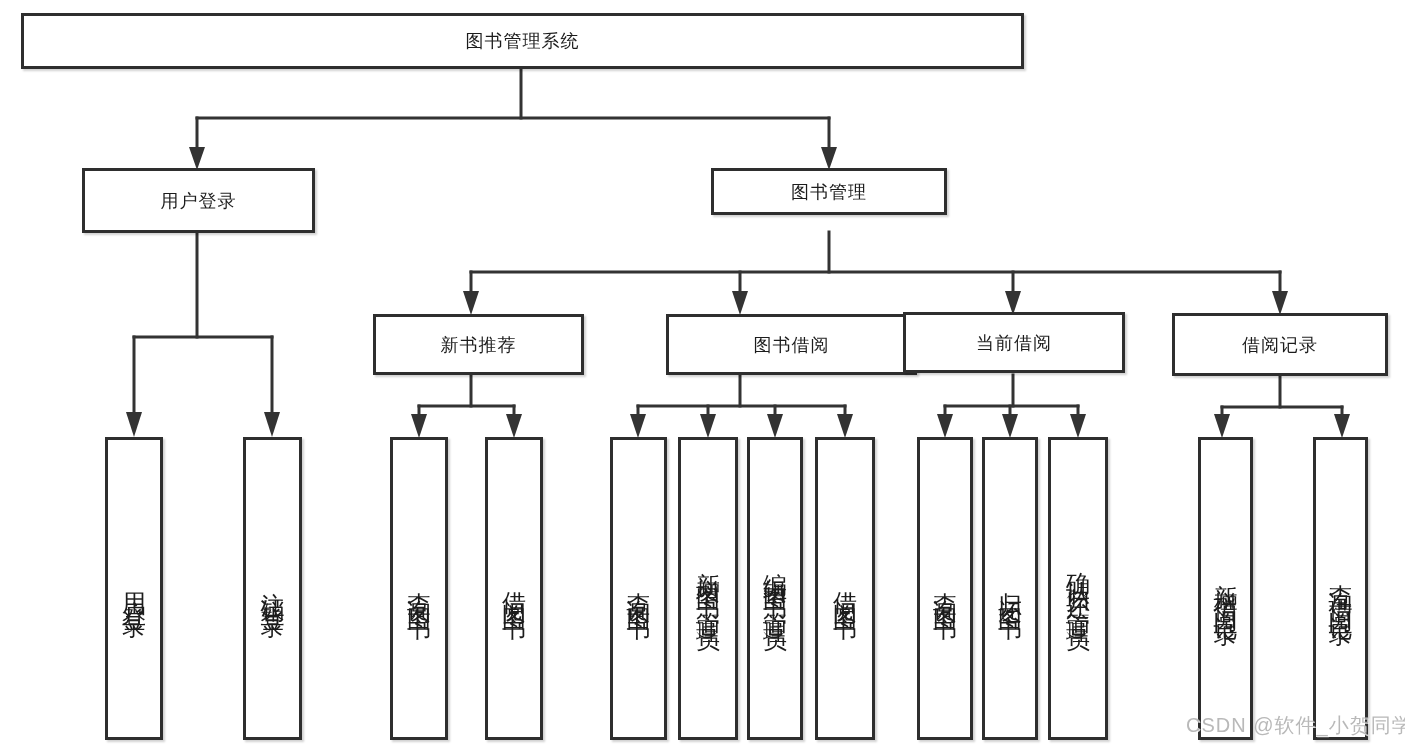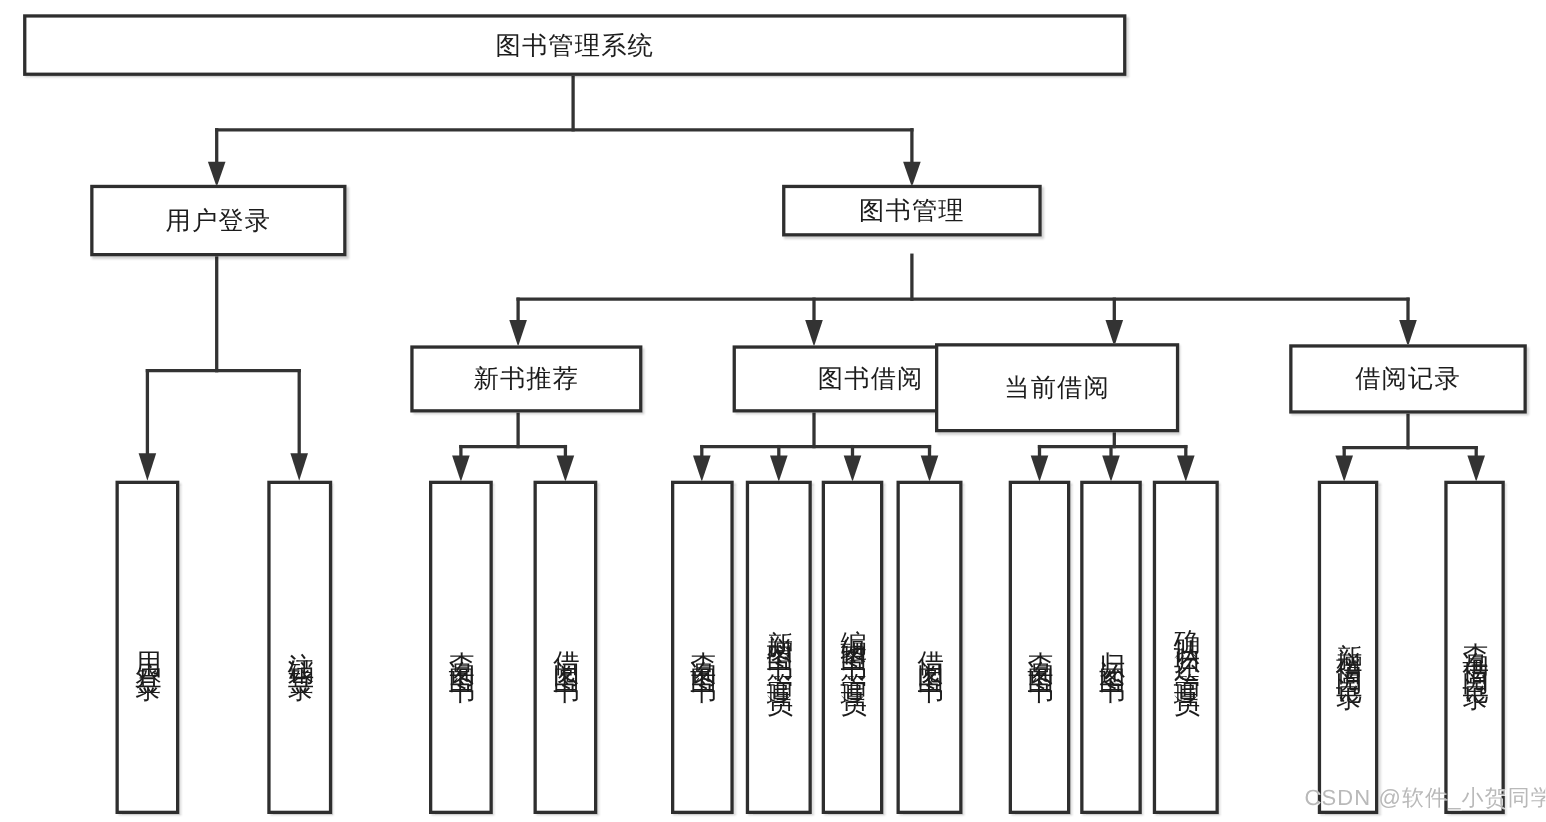--- a/index.html
+++ b/index.html
@@ -8,21 +8,21 @@
     font-family:"Liberation Sans","DejaVu Sans",sans-serif;color:#1c1c1c;overflow:hidden;
   }
   .wires{position:absolute;left:0;top:0;width:1405px;height:747px;}
   .wires line{stroke:#333333;stroke-width:3;stroke-linecap:square;}
   .wires polygon{fill:#333333;}
   .box{
     position:absolute;box-sizing:border-box;background:#ffffff;
     border:3px solid #2e2e2e;box-shadow:2px 2px 2px rgba(0,0,0,0.18);
     display:flex;align-items:center;justify-content:center;
   }
-  .hlabel{font-size:23px;letter-spacing:1px;white-space:nowrap;}
+  .hlabel{font-size:18px;letter-spacing:1px;white-space:nowrap;}
   .vbox{top:437px;height:303px;}
   .vlabel{
     writing-mode:vertical-rl;text-orientation:mixed;
     font-size:24px;letter-spacing:8px;line-height:1;white-space:nowrap;
   }
   .watermark{
     position:absolute;left:1186px;top:712px;z-index:3;
     font-size:20px;color:#b9b9b9;letter-spacing:1px;white-space:nowrap;
     text-shadow:1px 1px 0 rgba(255,255,255,0.8);
   }
@@ -118,21 +118,21 @@
   <div class="box" style="left:711px;top:168px;width:236px;height:47px">
     <span class="hlabel">图书管理</span>
   </div>
 
   <div class="box" style="left:373px;top:314px;width:211px;height:61px">
     <span class="hlabel">新书推荐</span>
   </div>
   <div class="box" style="left:666px;top:314px;width:251px;height:61px">
     <span class="hlabel">图书借阅</span>
   </div>
-  <div class="box" style="left:850px;top:312px;width:222px;height:81px">
+  <div class="box" style="left:903px;top:312px;width:222px;height:61px">
     <span class="hlabel">当前借阅</span>
   </div>
   <div class="box" style="left:1172px;top:313px;width:216px;height:63px">
     <span class="hlabel">借阅记录</span>
   </div>
 
   <div class="box vbox" style="left:105px;width:58px">
     <span class="vlabel">用户登录</span>
   </div>
   <div class="box vbox" style="left:243px;width:59px">

